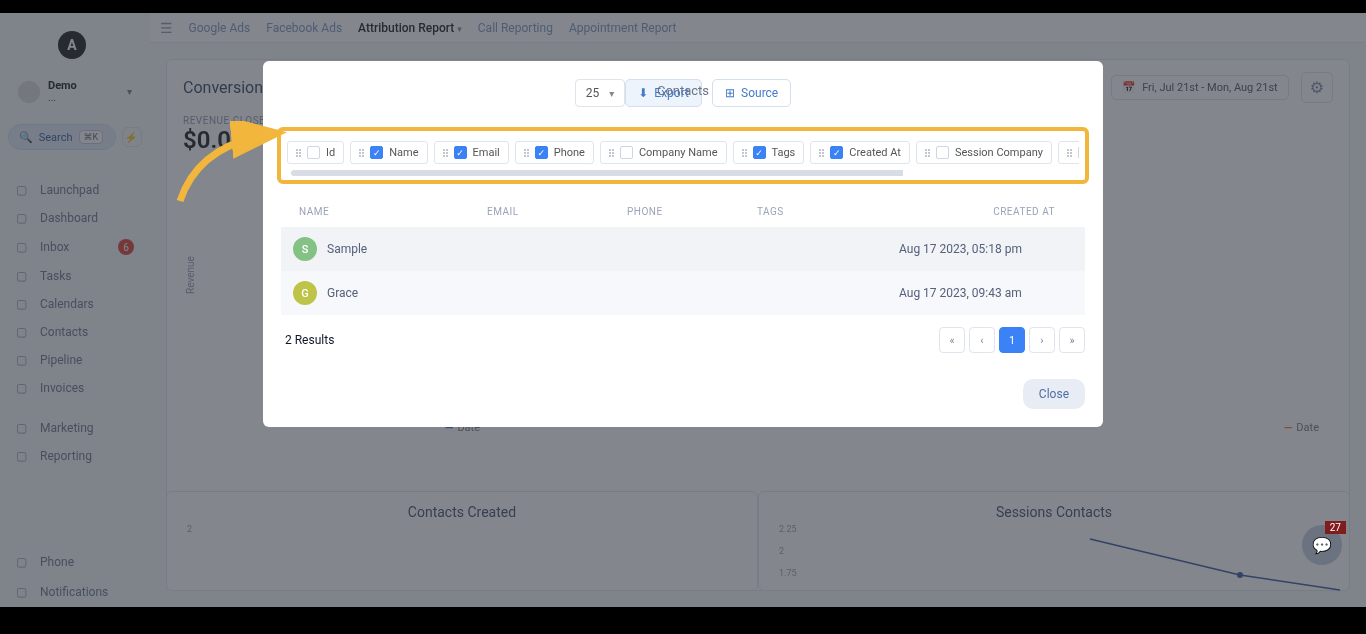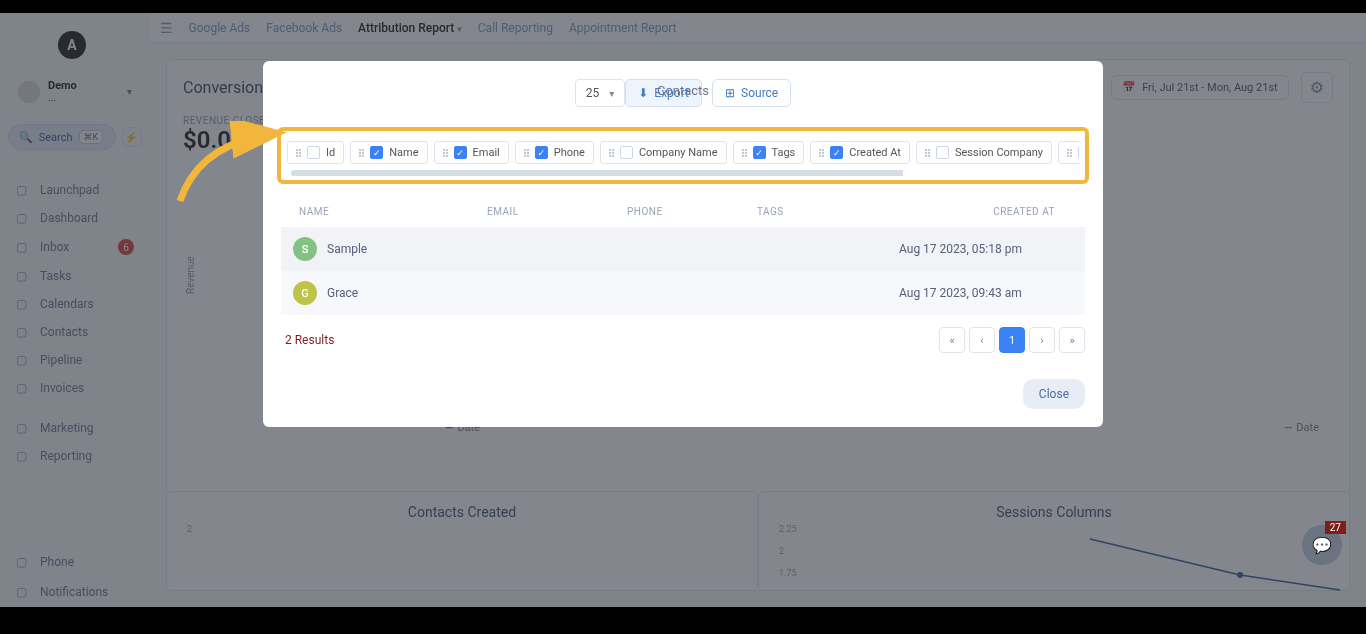--- a/index.html
+++ b/index.html
@@ -75,21 +75,21 @@
 .tbl-row { display: flex; align-items: center; padding: 10px 6px; font-size: 12px; color: #55607a; }
 .tbl-row:nth-child(even){ background:#f7f8fb; }
 .tbl-row:nth-child(odd){ background:#f1f3f7; }
 .row-avatar { width: 24px; height: 24px; border-radius: 50%; margin-left: 6px; margin-right: 10px; display: flex; align-items: center; justify-content: center; color: #fff; font-size: 11px; font-weight: 500; }
 .row-name { width: 160px; }
 .row-email { width: 140px; }
 .row-phone { width: 130px; }
 .row-tags { width: 120px; }
 .row-created { width: 180px; text-align: left; margin-left: auto; padding-right: 24px; }
 .table-footer { display: flex; align-items: center; justify-content: space-between; padding: 12px 0 6px 0; }
-.results-count { font-size: 12px; color: #7f1d1d; padding-left: 4px; }
+.results-count { font-size: 12px; color: #0f172a; padding-left: 4px; }
 .pagination { display: flex; gap: 4px; }
 .pg-btn { width: 26px; height: 26px; border: 1px solid #e0e4ec; border-radius: 4px; display: flex; align-items: center; justify-content: center; font-size: 11px; color: #7a8399; cursor: pointer; background: #fff; }
 .pg-btn.active { background: #3b82f6; color: #fff; border-color: #3b82f6; }
 .modal-footer { display: flex; justify-content: flex-end; margin-top: 20px; }
 .close-btn { background: #e8edf5; color: #4f6da5; border-radius: 10px; padding: 8px 16px; font-size: 12px; cursor: pointer; border: none; }
 .arrow-pointer { position: absolute; left: 160px; top: 108px; z-index: 60; pointer-events: none; }
 .chat-bubble { position: absolute; right: 24px; bottom: 42px; width: 40px; height: 40px; border-radius: 50%; background: #6b7280; display: flex; align-items: center; justify-content: center; color: #fff; z-index: 70; }
 .chat-badge { position: absolute; top: -4px; right: -4px; background: #7f1d1d; color: #fff; font-size: 10px; border-radius: 0; padding: 1px 5px; }
 svg { display: block; }
 </style>
@@ -219,21 +219,21 @@
       </div>
     </div>
     <div class="lower-charts">
       <div class="lower-card">
         <div class="lower-title">Contacts Created</div>
         <div class="y-ticks">
             <span>2</span>
           </div>
       </div>
       <div class="lower-card">
-        <div class="lower-title">Sessions Columns</div>
+        <div class="lower-title">Sessions Contacts</div>
         <div class="y-ticks">
           <span>2.25</span>
           <span>2</span>
           <span>1.75</span>
         </div>
         <svg width="260" height="60" style="position:absolute;right:10px;top:44px;">
           <polyline points="10,4 160,40 260,55" fill="none" stroke="#4c6aa8" stroke-width="1.5"></polyline>
           <circle cx="160" cy="40" r="3" fill="#4c6aa8"></circle>
         </svg>
       </div>

